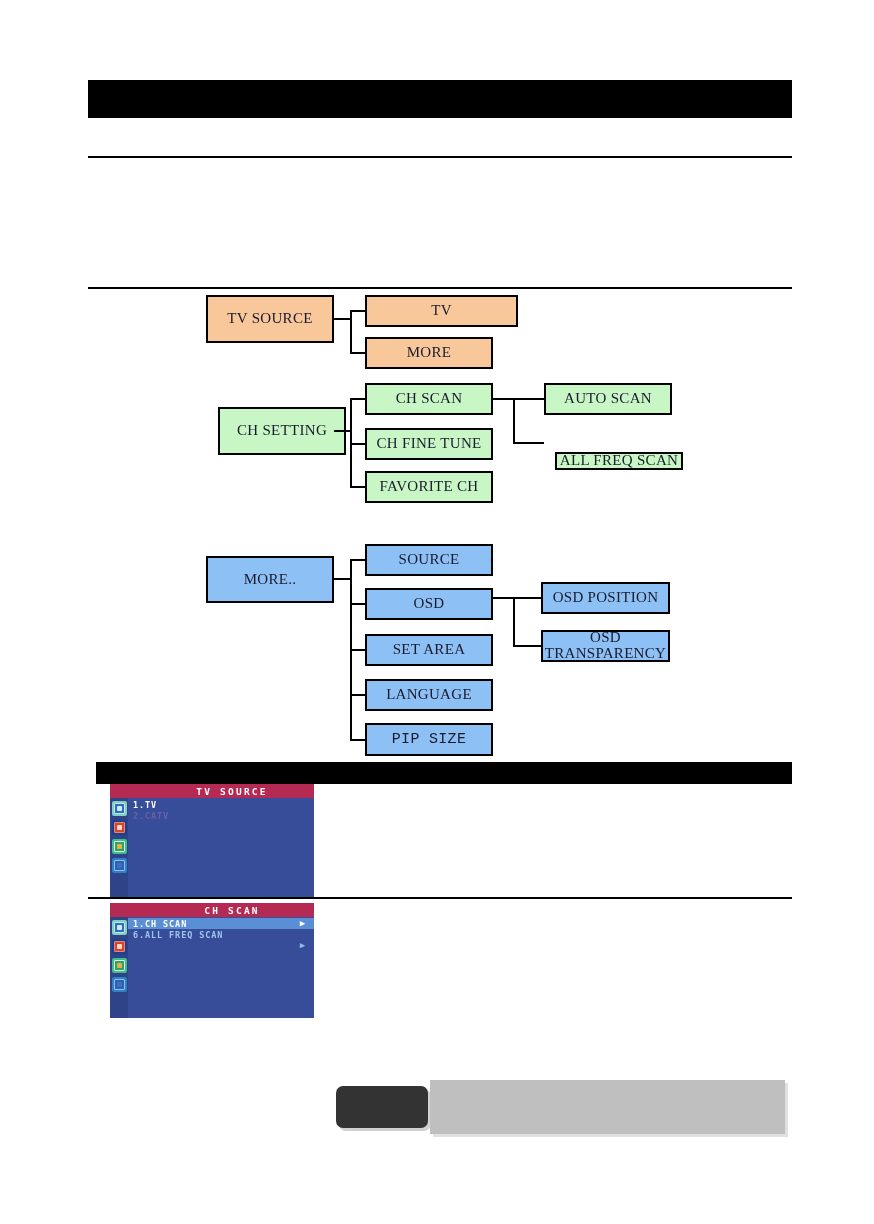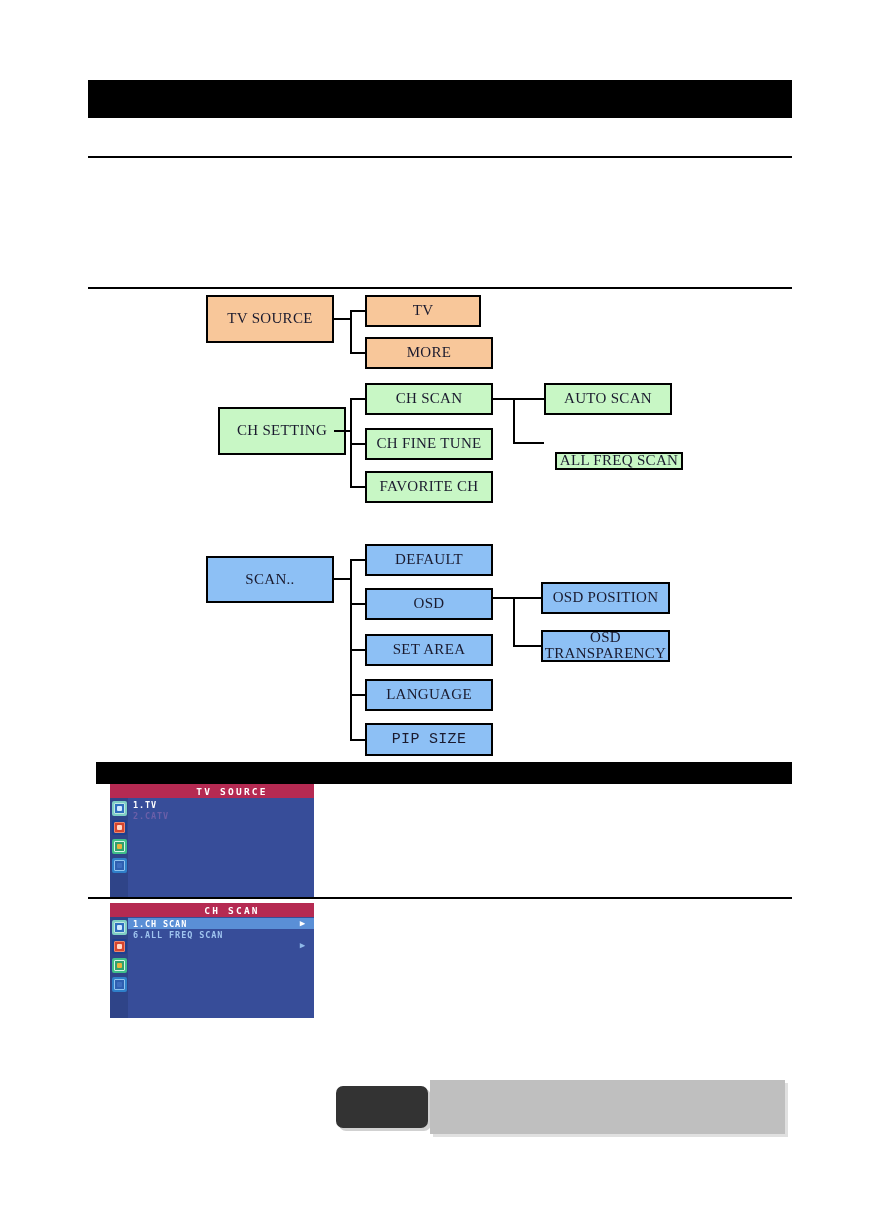--- a/index.html
+++ b/index.html
@@ -176,21 +176,21 @@
 </head>
 <body>
 
 <div class="header-bar"></div>
 <div class="rule rule-1"></div>
 <div class="rule rule-2"></div>
 
 <div class="flow">
 
   <div class="fbox c-orange" style="left:206px;top:295px;width:128px;height:48px;">TV SOURCE</div>
-  <div class="fbox c-orange" style="left:365px;top:295px;width:116px;height:32px;">TV</div>
+  <div class="fbox c-orange" style="left:365px;top:295px;width:153px;height:32px;">TV</div>
   <div class="fbox c-orange" style="left:365px;top:337px;width:128px;height:32px;">MORE</div>
 
   <div class="conn h" style="left:334px;top:318px;width:18px;"></div>
   <div class="conn v" style="left:350px;top:311px;height:42px;"></div>
   <div class="conn h" style="left:350px;top:310px;width:15px;"></div>
   <div class="conn h" style="left:350px;top:352px;width:15px;"></div>
 
   <div class="fbox c-green" style="left:218px;top:407px;width:128px;height:48px;">CH SETTING</div>
   <div class="fbox c-green" style="left:365px;top:383px;width:128px;height:32px;">CH SCAN</div>
   <div class="fbox c-green" style="left:365px;top:428px;width:128px;height:32px;">CH FINE TUNE</div>
@@ -203,22 +203,22 @@
   <div class="conn h" style="left:350px;top:398px;width:15px;"></div>
   <div class="conn h" style="left:350px;top:443px;width:15px;"></div>
   <div class="conn h" style="left:350px;top:486px;width:15px;"></div>
 
   <div class="conn h" style="left:493px;top:398px;width:22px;"></div>
   <div class="conn v" style="left:513px;top:398px;height:45px;"></div>
   <div class="conn h" style="left:513px;top:398px;width:31px;"></div>
   <div class="conn h" style="left:513px;top:442px;width:31px;"></div>
 
 
-  <div class="fbox c-blue" style="left:206px;top:556px;width:128px;height:47px;">SCAN..</div>
-  <div class="fbox c-blue" style="left:365px;top:544px;width:128px;height:32px;">DEFAULT</div>
+  <div class="fbox c-blue" style="left:206px;top:556px;width:128px;height:47px;">MORE..</div>
+  <div class="fbox c-blue" style="left:365px;top:544px;width:128px;height:32px;">SOURCE</div>
   <div class="fbox c-blue" style="left:365px;top:588px;width:128px;height:32px;">OSD</div>
   <div class="fbox c-blue" style="left:365px;top:634px;width:128px;height:32px;">SET AREA</div>
   <div class="fbox c-blue" style="left:365px;top:679px;width:128px;height:32px;">LANGUAGE</div>
   <div class="fbox c-blue" style="left:365px;top:723px;width:128px;height:33px;font-family:Liberation Mono, monospace;">PIP SIZE</div>
   <div class="fbox c-blue" style="left:541px;top:582px;width:129px;height:32px;">OSD POSITION</div>
   <div class="fbox c-blue" style="left:541px;top:630px;width:129px;height:32px;">OSD
 TRANSPARENCY</div>
 
   <div class="conn h" style="left:334px;top:578px;width:18px;"></div>
   <div class="conn v" style="left:350px;top:559px;height:181px;"></div>

